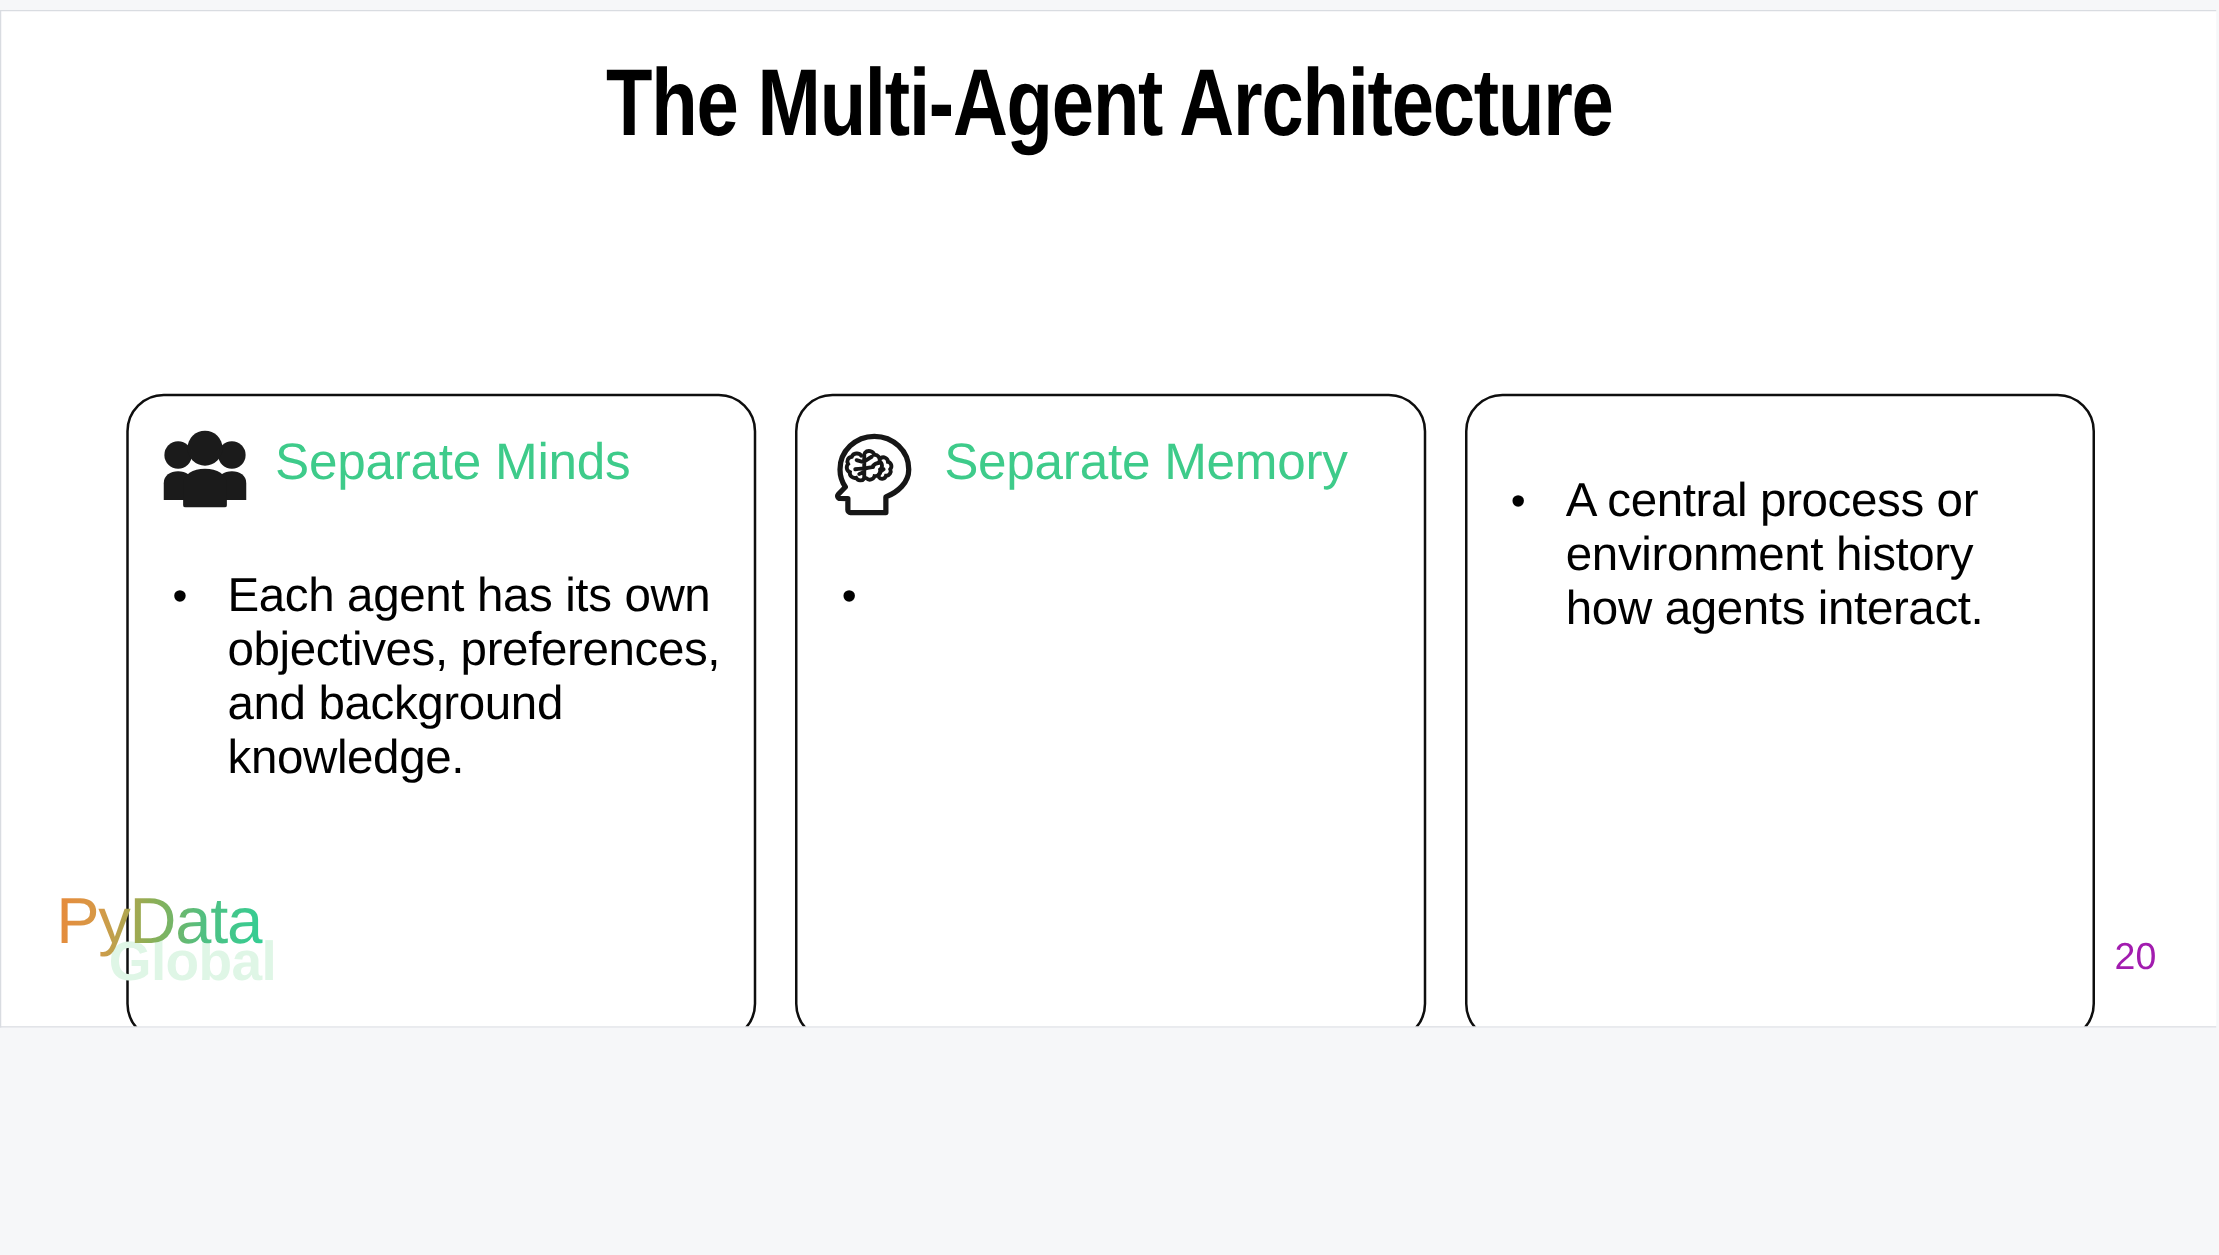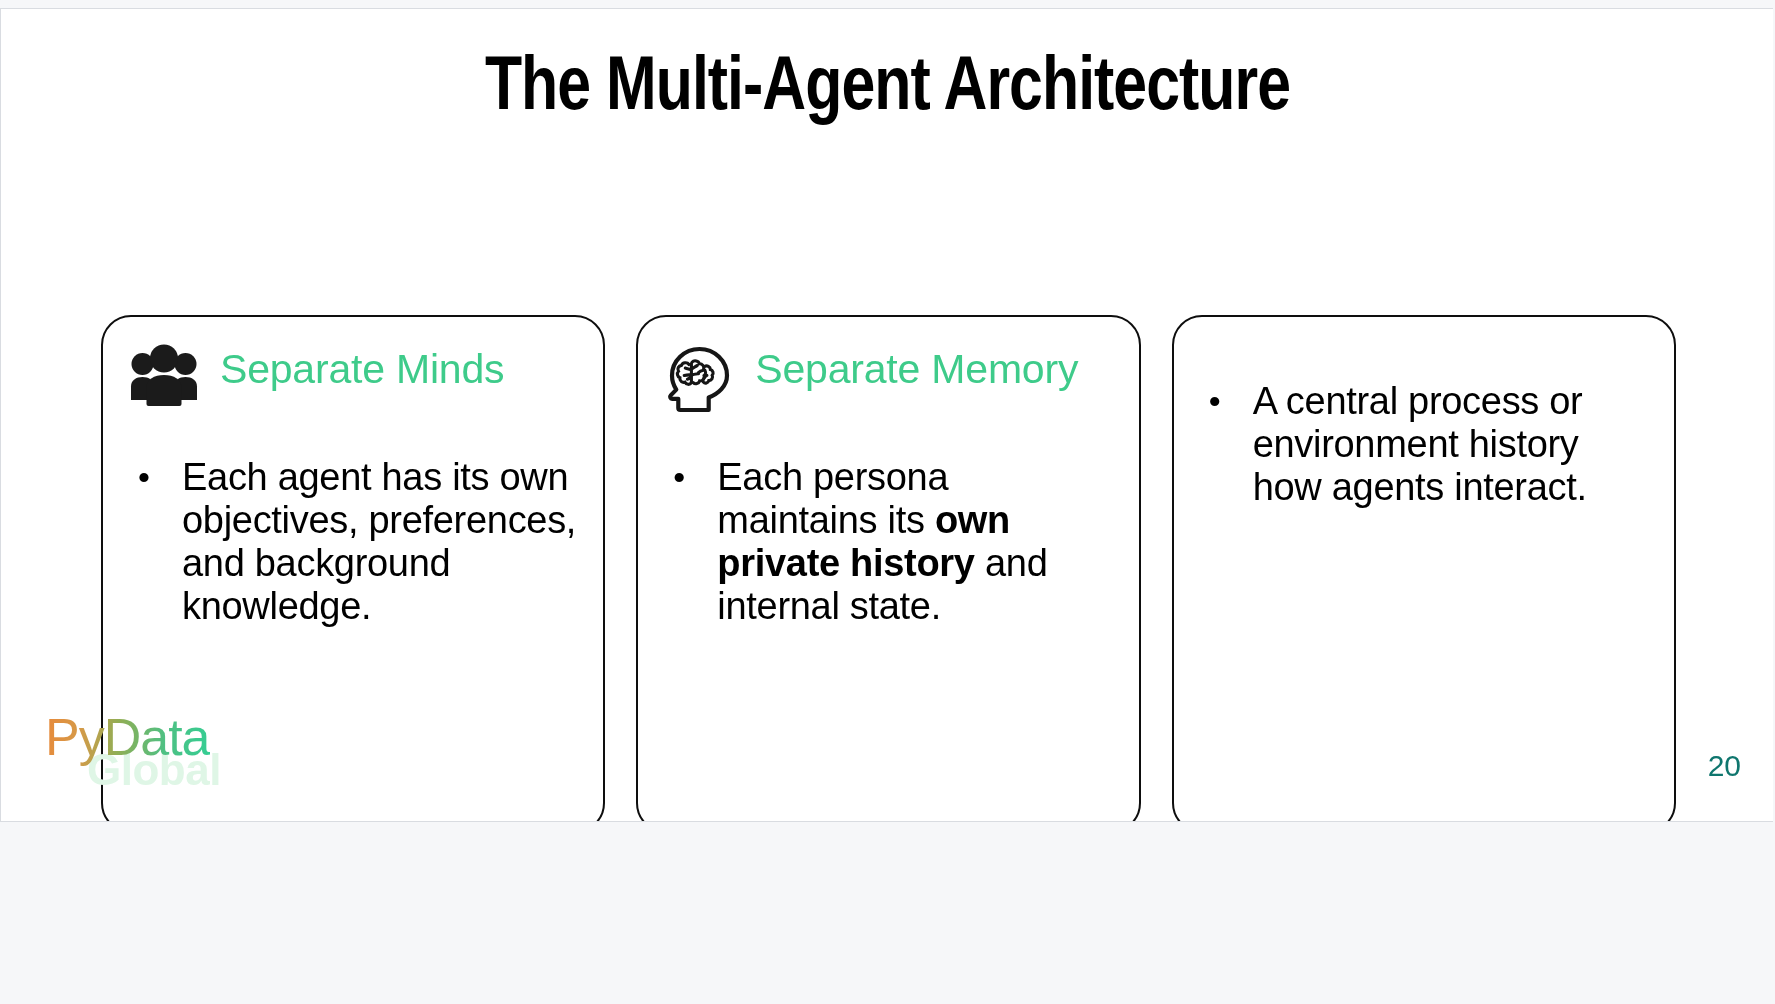--- a/index.html
+++ b/index.html
@@ -153,24 +153,24 @@
     left: 42px;
     top: 38px;
     font-size: 44px;
     font-weight: 700;
     letter-spacing: -0.5px;
     color: #dff6e6;
   }
 
   .page-number {
     position: absolute;
-    right: 32px;
+    right: 48px;
     bottom: 38px;
     font-size: 30px;
-    color: #0f766e;
+    color: #a21caf;
   }
 </style>
 </head>
 <body>
 
 <div class="slide">
 
   <div class="slide-title">The Multi-Agent Architecture</div>
 
   <div class="cards">
@@ -210,21 +210,20 @@
               <path d="M39.6 22.5c2.4-1.6 5.7.1 5.8 3 2.6.6 3.6 3.9 1.8 5.9 1.2 2.4-.7 5.3-3.4 5.2-.6 2.5-3.8 3.3-5.5 1.4"></path>
               <path d="M26.4 19.5v19M32.3 21.5c-2.4 1.1-4 2.8-5.9 3.4M33.5 29.6c-2.5.3-5 .5-7.1 1.6M38.5 26.2c-2 .2-4 1.1-5.2 2.6M20.3 24.1c1.7.5 3.7 1.3 6.1 1.6M19.2 31.4c2.4-.5 5.4-.6 7.2-.4M41.9 31.4c-1.6.8-2.9 2.2-3.4 3.9M22.4 35.2c1.6-.5 3-1.3 4-2.3"></path>
             </g>
           </svg>
         </span>
         <span class="card-title">Separate Memory</span>
       </div>
       <ul class="bullets">
         <li class="bullet">
           <span class="bullet-dot">•</span>
-          <span class="bullet-text">Each persona maintains its <b>own private history</b> and internal state.</span>
         </li>
       </ul>
     </div>
 
     <div class="card">
       <ul class="bullets">
         <li class="bullet">
           <span class="bullet-dot">•</span>
           <span class="bullet-text">A central process or environment history how agents interact.</span>
         </li>

